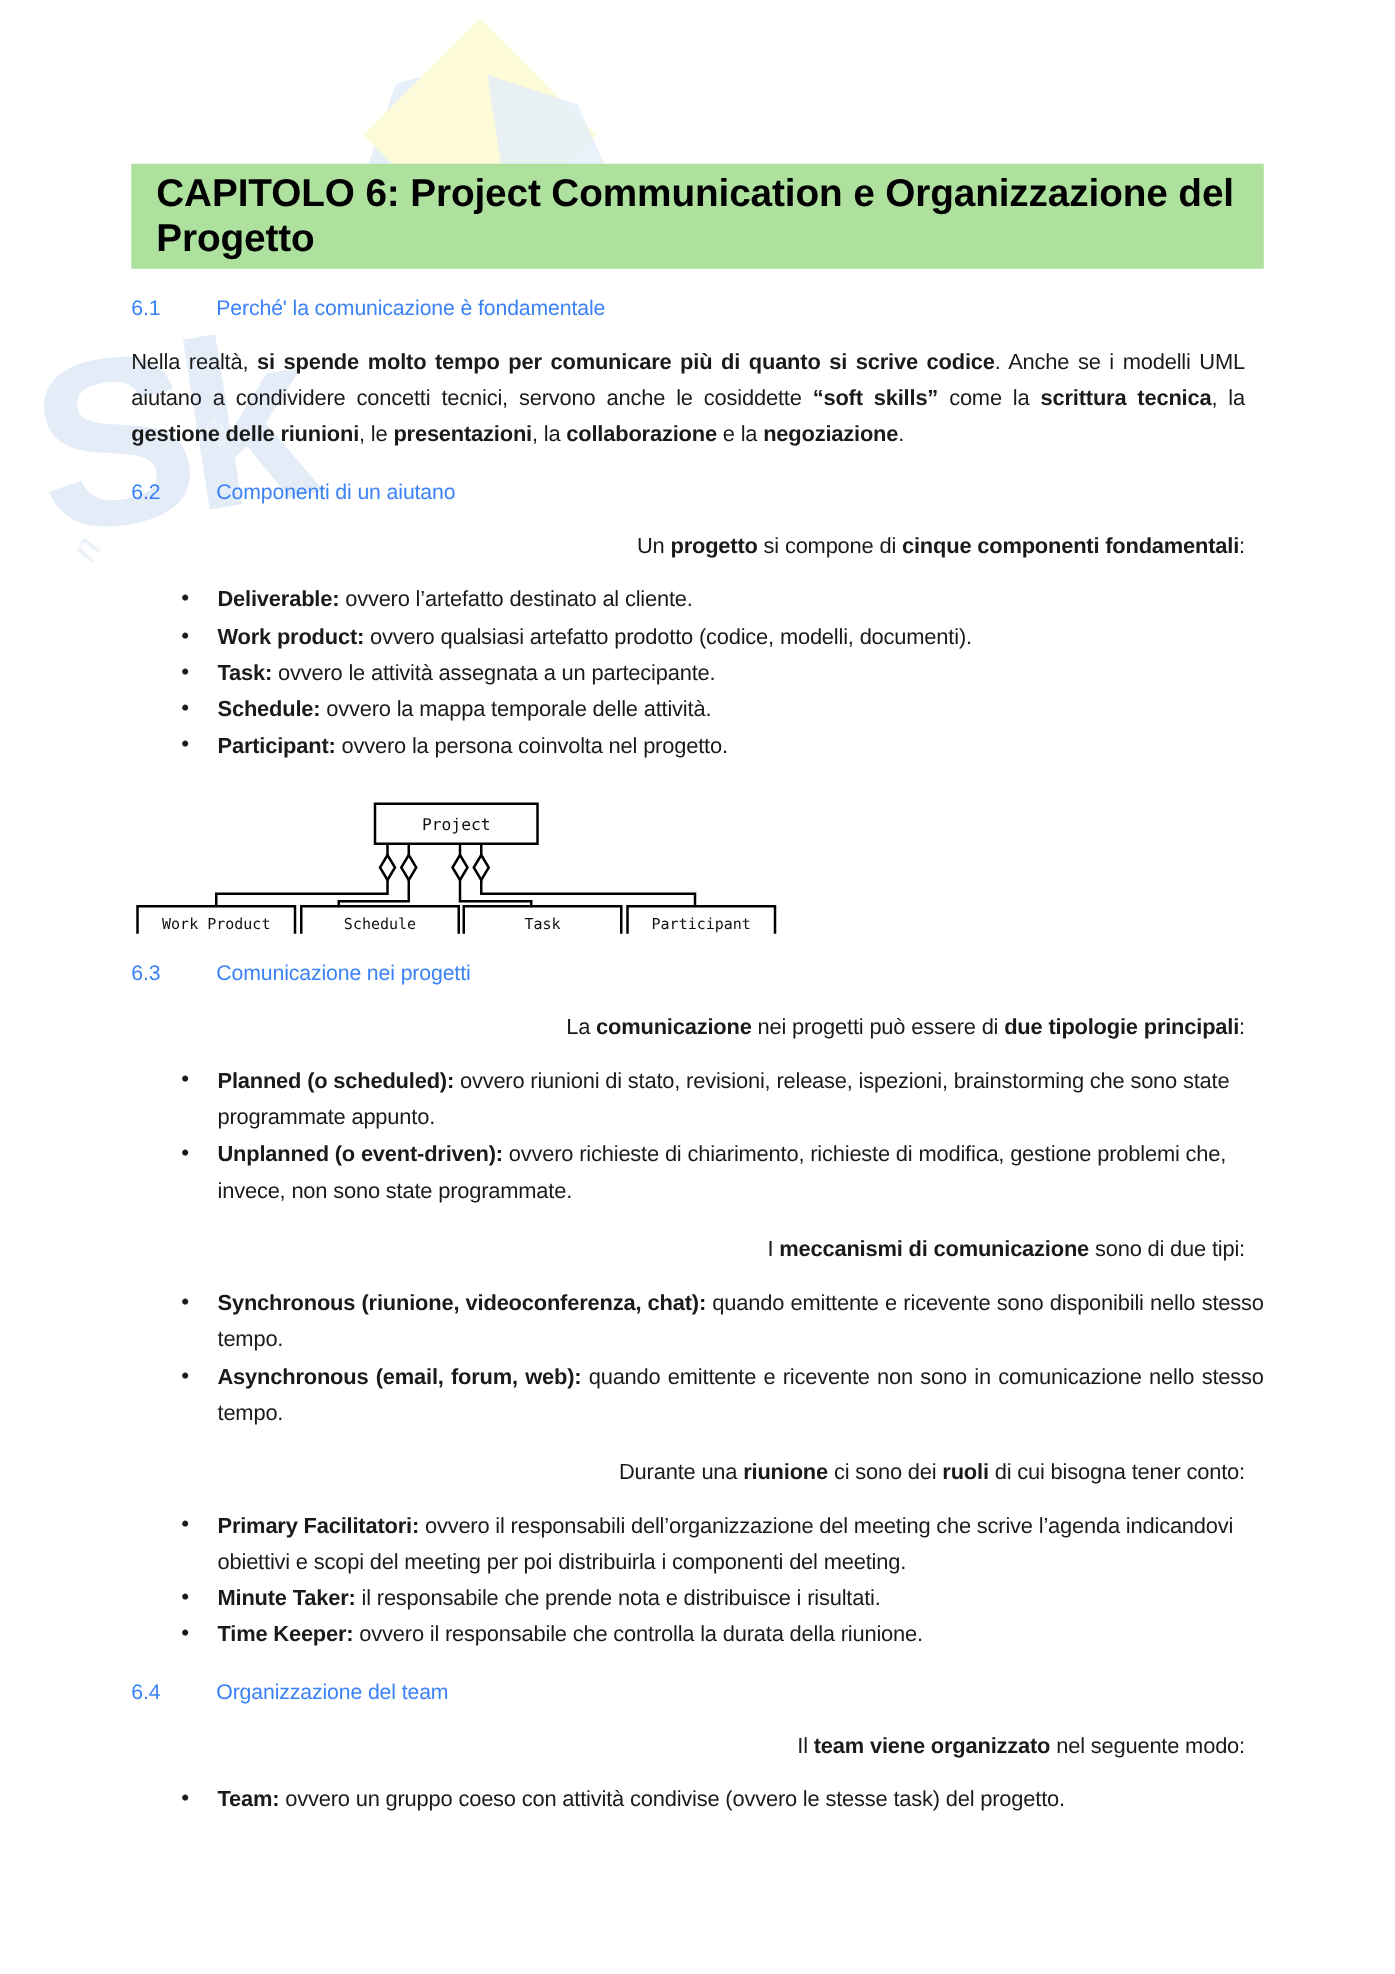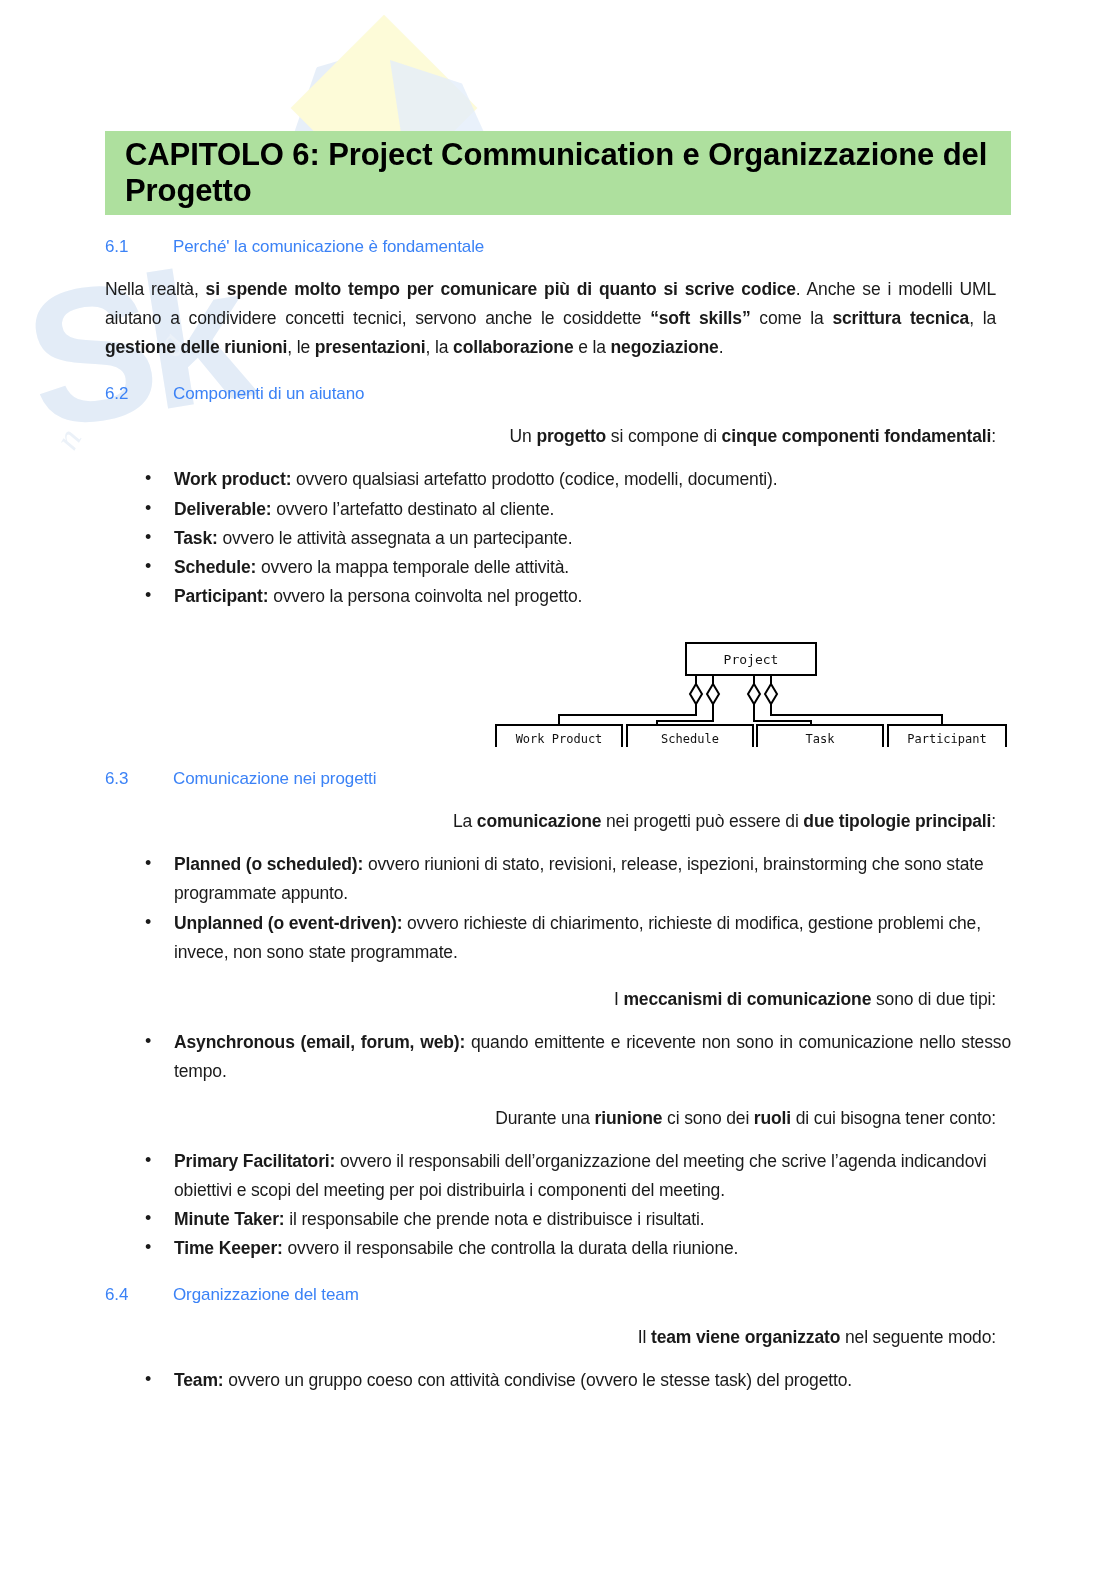--- a/index.html
+++ b/index.html
@@ -163,21 +163,21 @@
   }
   ul.bullets.justified > li { text-align: justify; }
   ul.bullets.tight > li { margin-bottom: 0; }
 
   b, strong { font-weight: bold; }
 
   
   .uml-wrap {
     margin: 26px 0 0 0;
     display: flex;
-    justify-content: flex-end;
+    justify-content: flex-start;
   }
   .uml-svg { display: block; }
 </style>
 </head>
 <body>
 
 <div class="page">
 
   <div class="watermark-layer">
     <div class="wm-blue-a"></div>
@@ -201,22 +201,22 @@
     <p class="para"><span>Nella realtà, </span><b>si spende molto tempo per comunicare più di quanto si scrive codice</b><span>. Anche se i modelli UML aiutano a condividere concetti tecnici, servono anche le cosiddette </span><b>“soft skills”</b><span> come la </span><b>scrittura tecnica</b><span>, la </span><b>gestione delle riunioni</b><span>, le </span><b>presentazioni</b><span>, la </span><b>collaborazione</b><span> e la </span><b>negoziazione</b><span>.</span></p>
 
     <div class="section-head">
       <span class="section-num">6.2</span>
       <span>Componenti di un aiutano</span>
     </div>
 
     <p class="para noj"><span>Un </span><b>progetto</b><span> si compone di </span><b>cinque componenti fondamentali</b><span>:</span></p>
 
     <ul class="bullets tight">
+      <li><b>Deliverable:</b><span> ovvero l’artefatto destinato al cliente.</span></li>
       <li><b>Work product:</b><span> ovvero qualsiasi artefatto prodotto (codice, modelli, documenti).</span></li>
-      <li><b>Deliverable:</b><span> ovvero l’artefatto destinato al cliente.</span></li>
       <li><b>Task:</b><span> ovvero le attività assegnata a un partecipante.</span></li>
       <li><b>Schedule:</b><span> ovvero la mappa temporale delle attività.</span></li>
       <li><b>Participant:</b><span> ovvero la persona coinvolta nel progetto.</span></li>
     </ul>
 
     <div class="uml-wrap">
       <svg class="uml-svg" width="520" height="110" viewBox="0 0 520 110">
 
         <g stroke="#000" stroke-width="2" fill="none">
 
@@ -266,20 +266,21 @@
     <p class="para noj"><span>La </span><b>comunicazione</b><span> nei progetti può essere di </span><b>due tipologie principali</b><span>:</span></p>
 
     <ul class="bullets">
       <li><b>Planned (o scheduled):</b><span> ovvero riunioni di stato, revisioni, release, ispezioni, brainstorming che sono state programmate appunto.</span></li>
       <li><b>Unplanned (o event-driven):</b><span> ovvero richieste di chiarimento, richieste di modifica, gestione problemi che, invece, non sono state programmate.</span></li>
     </ul>
 
     <p class="para noj"><span>I </span><b>meccanismi di comunicazione</b><span> sono di due tipi:</span></p>
 
     <ul class="bullets justified">
+      <li><b>Synchronous (riunione, videoconferenza, chat):</b><span> quando emittente e ricevente sono disponibili nello stesso tempo.</span></li>
       <li><b>Asynchronous (email, forum, web):</b><span> quando emittente e ricevente non sono in comunicazione nello stesso tempo.</span></li>
     </ul>
 
     <p class="para noj"><span>Durante una </span><b>riunione</b><span> ci sono dei </span><b>ruoli</b><span> di cui bisogna tener conto:</span></p>
 
     <ul class="bullets tight">
       <li><b>Primary Facilitatori:</b><span> ovvero il responsabili dell’organizzazione del meeting che scrive l’agenda indicandovi obiettivi e scopi del meeting per poi distribuirla i componenti del meeting.</span></li>
       <li><b>Minute Taker:</b><span> il responsabile che prende nota e distribuisce i risultati.</span></li>
       <li><b>Time Keeper:</b><span> ovvero il responsabile che controlla la durata della riunione.</span></li>
     </ul>

